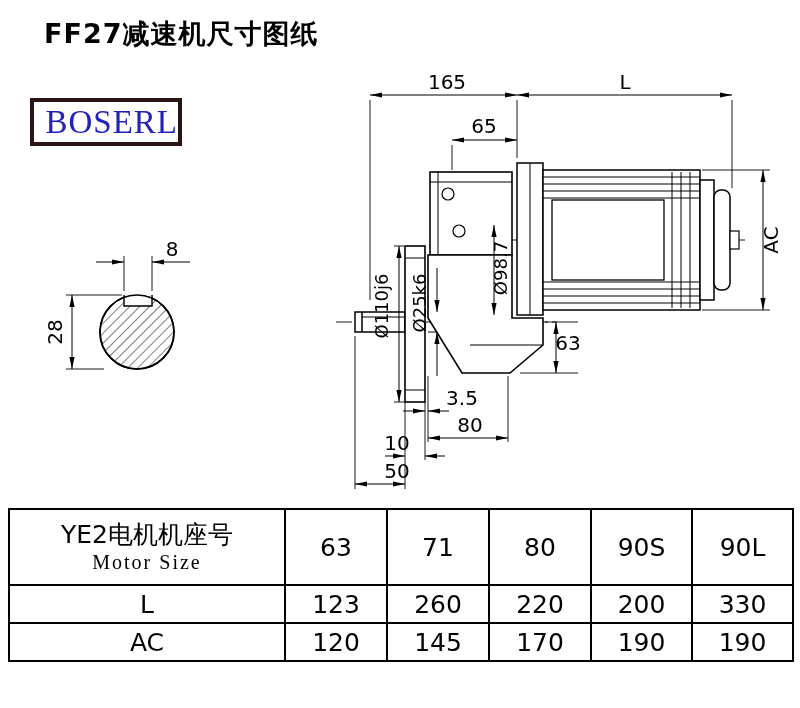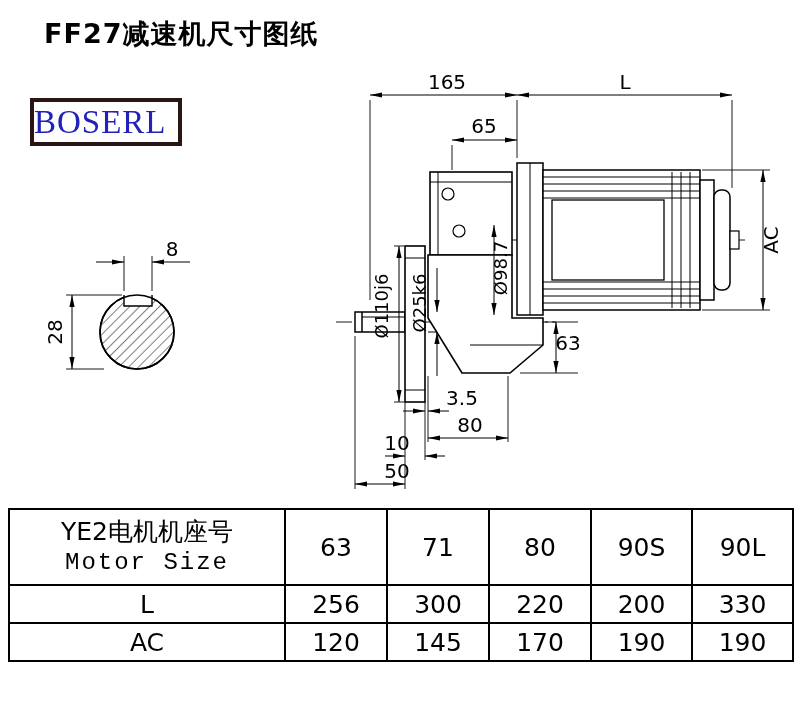--- a/index.html
+++ b/index.html
@@ -9,41 +9,41 @@
     font-family:"DejaVu Sans","Liberation Sans",sans-serif; color:#000;
     overflow:hidden;
   }
   .title {
     position:absolute; left:44px; top:16px;
     font-size:27px; font-weight:700; letter-spacing:1px; color:#000;
   }
   .logo {
     position:absolute; left:30px; top:98px; width:152px; height:48px;
     border:4px solid #2a1414; background:#fff;
-    display:flex; align-items:center; justify-content:flex-start;
+    display:flex; align-items:center; justify-content:flex-end;
   }
   .logo span {
     font-family:"Liberation Serif","DejaVu Serif",serif;
     font-size:33px; color:#2222bb; letter-spacing:1px;
   }
   svg.drawing { position:absolute; left:0; top:0; }
   svg.drawing text { font-family:"DejaVu Sans",sans-serif; font-size:20px; fill:#000; }
   svg.drawing text.small { font-size:18px; }
   .dim-table {
     position:absolute; left:8px; top:508px; width:784px;
     border-collapse:collapse; table-layout:fixed;
   }
   .dim-table td {
     border:2px solid #000; text-align:center; vertical-align:middle;
     font-size:25px; color:#000; padding:0; height:38px; background:#fff;
   }
   .dim-table td.head-cell { height:76px; line-height:1.25; }
   .dim-table .mono {
-    font-family:Liberation Mono, monospace;
-    font-size:24px; letter-spacing:2px;
+    font-family:Liberation Serif, serif;
+    font-size:20px; letter-spacing:2px;
   }
 </style>
 </head>
 <body>
 
 <div class="page">
 
   <h1 class="title">FF27减速机尺寸图纸</h1>
 
   <div class="logo">
@@ -232,22 +232,22 @@
           <div class="mono">Motor Size</div>
         </td>
         <td>63</td>
         <td>71</td>
         <td>80</td>
         <td>90S</td>
         <td>90L</td>
       </tr>
       <tr>
         <td>L</td>
-        <td>256</td>
-        <td>300</td>
+        <td>123</td>
+        <td>260</td>
         <td>220</td>
         <td>200</td>
         <td>330</td>
       </tr>
       <tr>
         <td>AC</td>
         <td>120</td>
         <td>145</td>
         <td>170</td>
         <td>190</td>

